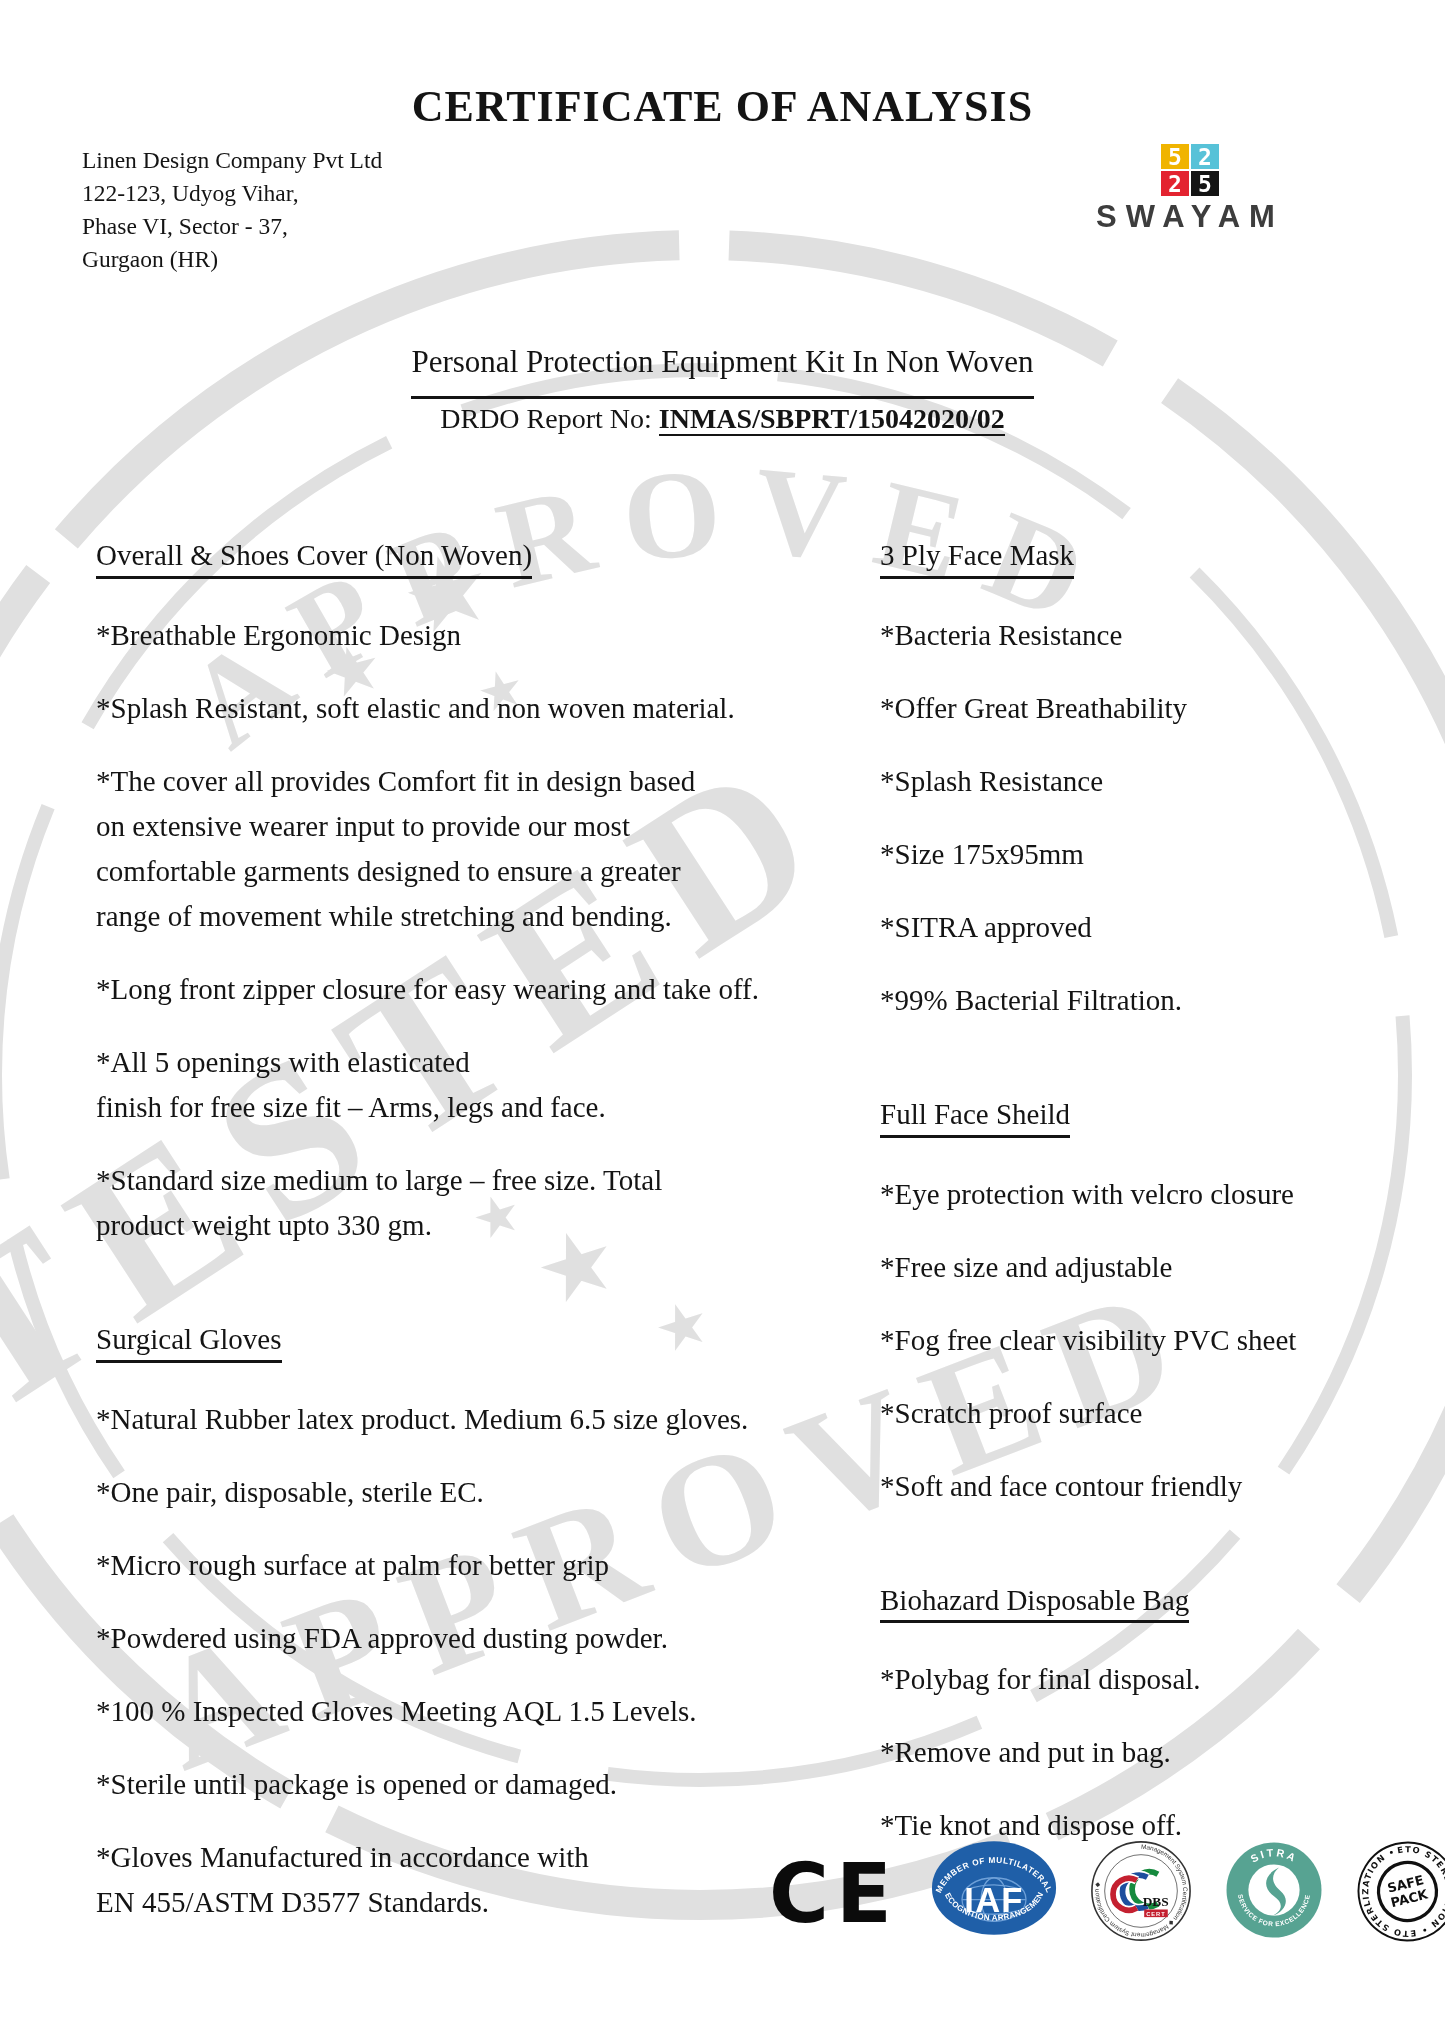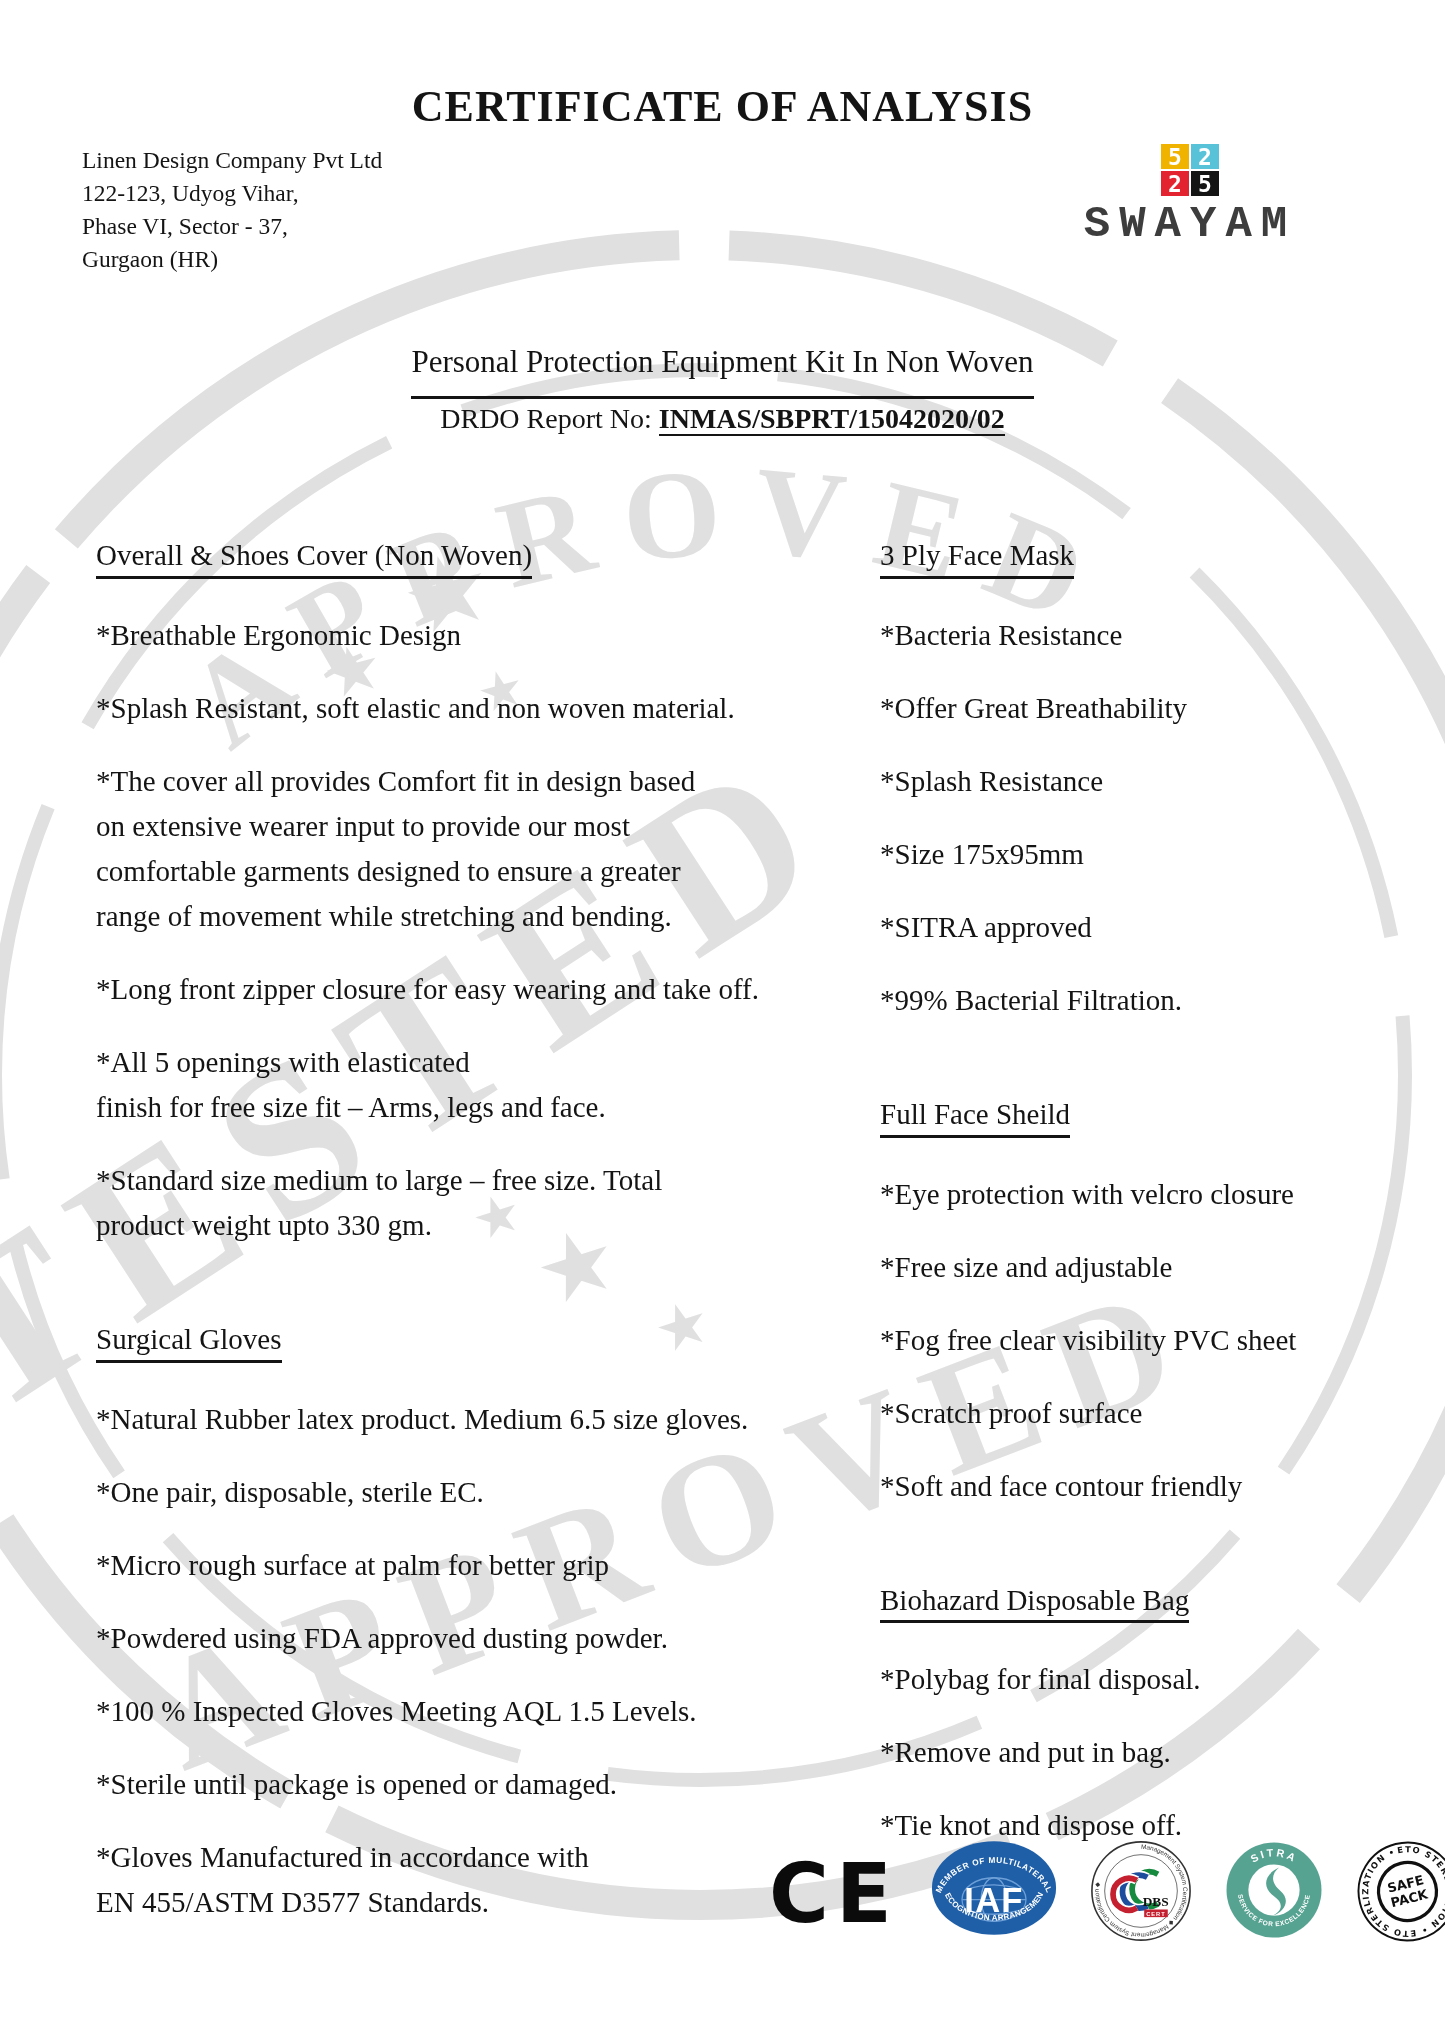--- a/index.html
+++ b/index.html
@@ -10,22 +10,22 @@
 
   .doc-title{position:absolute;top:52px;left:0;width:100%;text-align:center;
              font-size:44px;letter-spacing:1px;white-space:nowrap;}
 
   .address{position:absolute;left:82px;top:144px;font-size:23.5px;line-height:33px;}
 
   .brand{position:absolute;left:1040px;top:144px;width:300px;text-align:center;}
   .brand-tiles{display:grid;grid-template-columns:repeat(2,28px);gap:2px;justify-content:center;}
   .logo-tile{width:28px;height:25px;color:#fff;font-family:"DejaVu Sans Mono",monospace;
              font-weight:bold;font-size:23px;line-height:26px;text-align:center;}
-  .brand-word{margin-top:3px;font-family:Liberation Mono, monospace;font-weight:bold;
-              font-size:44px;letter-spacing:9px;color:#3d3d3d;white-space:nowrap;}
+  .brand-word{margin-top:3px;font-family:Liberation Sans, sans-serif;font-weight:bold;
+              font-size:31px;letter-spacing:9px;color:#3d3d3d;white-space:nowrap;}
 
   .subtitle{position:absolute;top:344px;left:0;width:100%;text-align:center;}
   .subtitle span{display:inline-block;font-size:31px;border-bottom:3px solid #141414;padding-bottom:16px;}
 
   .report{position:absolute;top:403px;left:0;width:100%;text-align:center;font-size:28px;}
   .report-number{font-weight:bold;border-bottom:2.5px solid #141414;padding-bottom:0;}
 
   .col{position:absolute;top:538px;}
   .col-left{left:96px;width:790px;}
   .col-right{left:880px;width:548px;}

